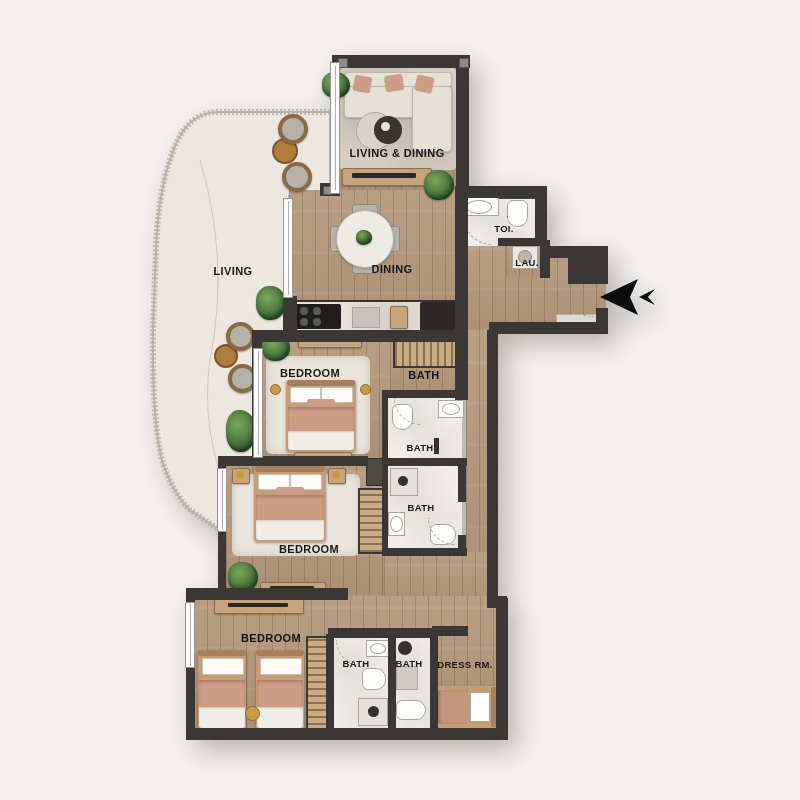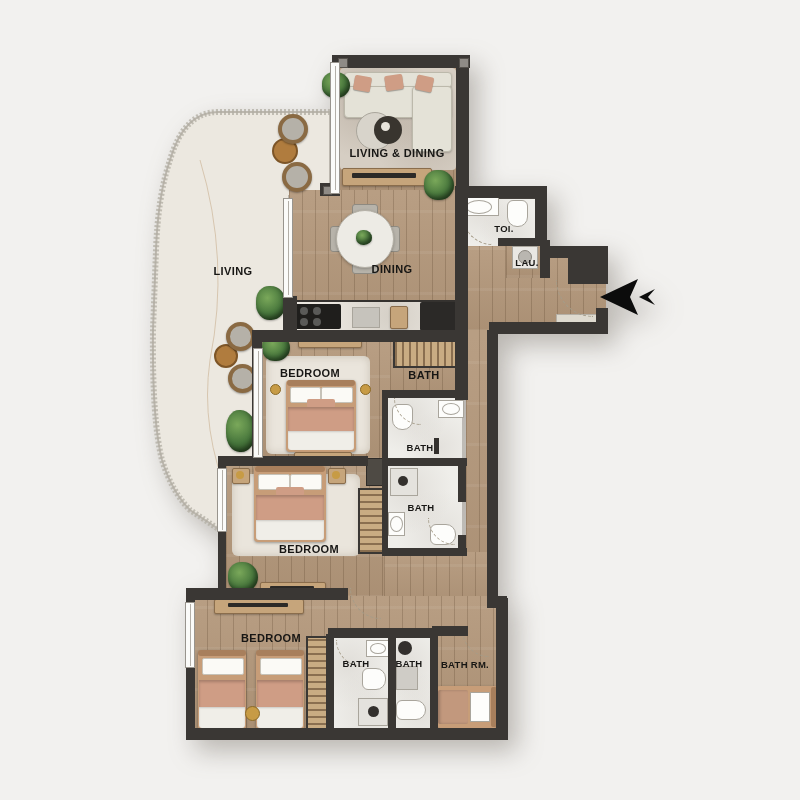--- a/index.html
+++ b/index.html
@@ -303,15 +303,15 @@
   <div class="lbl lbl-sm" style="left:504px;top:228px;">TOI.</div>
   <div class="lbl lbl-sm" style="left:527px;top:262px;">LAU.</div>
   <div class="lbl" style="left:424px;top:375px;">BATH</div>
   <div class="lbl" style="left:310px;top:373px;">BEDROOM</div>
   <div class="lbl lbl-sm" style="left:420px;top:447px;">BATH</div>
   <div class="lbl" style="left:309px;top:549px;">BEDROOM</div>
   <div class="lbl lbl-sm" style="left:421px;top:507px;">BATH</div>
   <div class="lbl" style="left:271px;top:638px;">BEDROOM</div>
   <div class="lbl lbl-sm" style="left:356px;top:663px;">BATH</div>
   <div class="lbl lbl-sm" style="left:409px;top:663px;">BATH</div>
-  <div class="lbl lbl-sm" style="left:465px;top:664px;">BATH RM.</div>
+  <div class="lbl lbl-sm" style="left:465px;top:664px;">DRESS RM.</div>
 
 </div>
 
 </body></html>

